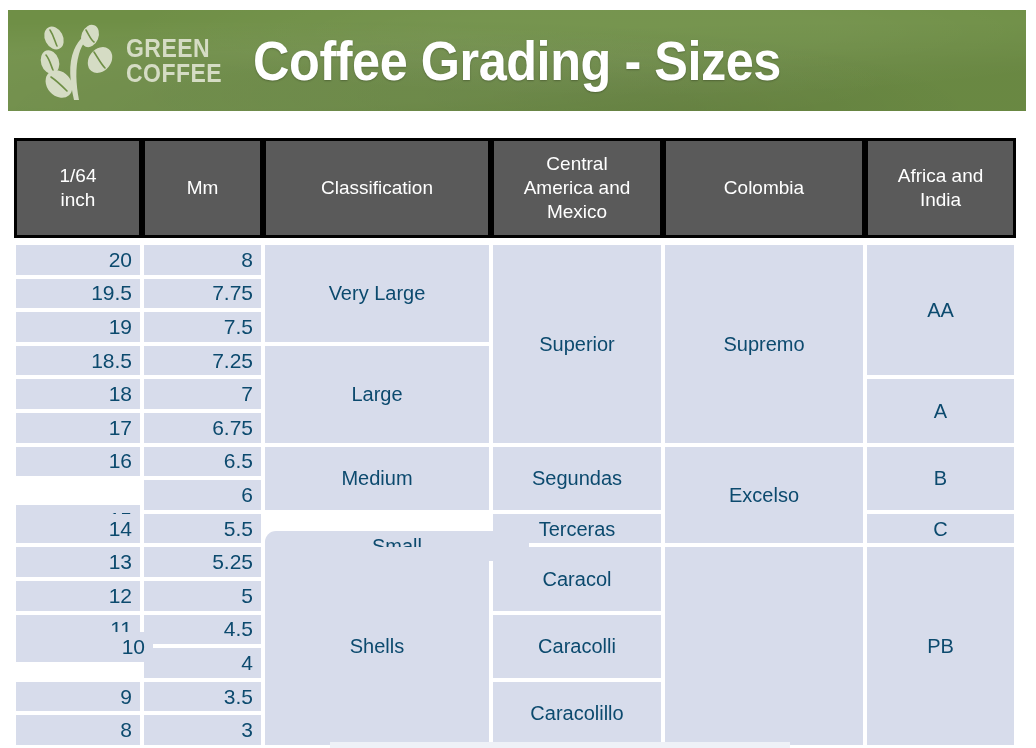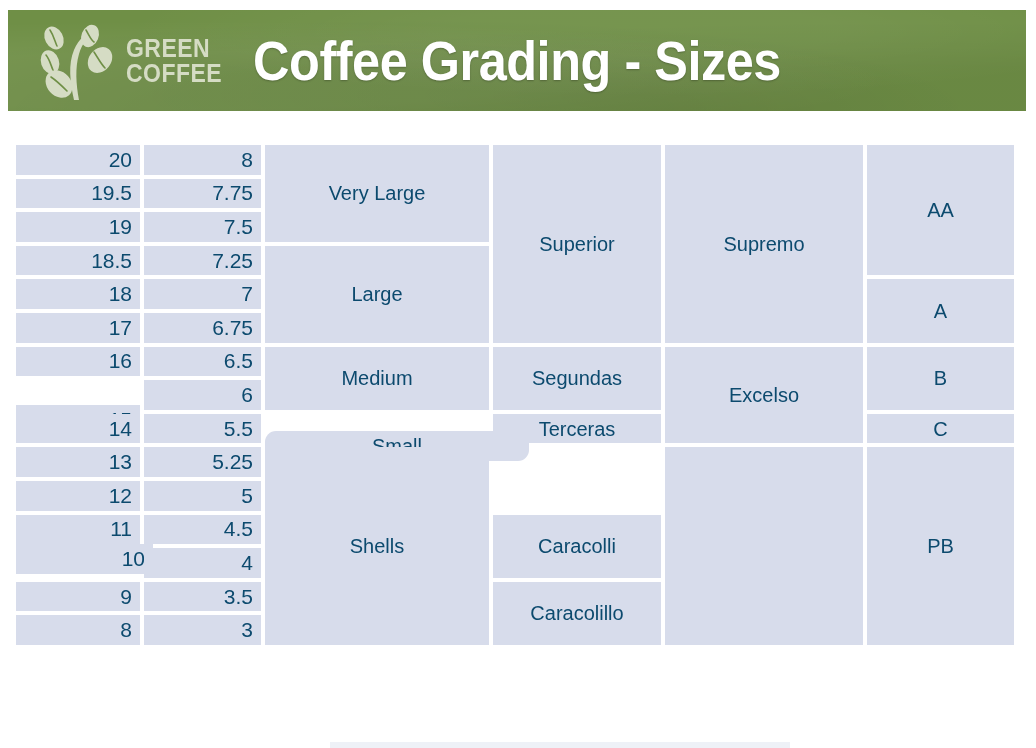--- a/index.html
+++ b/index.html
@@ -185,34 +185,46 @@
       </svg>
       <div class="logo-text">GREEN
 COFFEE</div>
     </div>
 
     <div class="banner-title">Coffee Grading - Sizes</div>
   </div>
 
   <div class="table-area">
     <div class="grid">
+      <div class="hdr-row" id="hdr">
+          <div class="hcell" style="left: 0px; width: 128px;">1/64
+inch</div>
+          <div class="hcell" style="left: 128px; width: 121px;">Mm</div>
+          <div class="hcell" style="left: 249px; width: 228px;">Classification</div>
+          <div class="hcell" style="left: 477px; width: 172px;">Central
+America and
+Mexico</div>
+          <div class="hcell" style="left: 649px; width: 202px;">Colombia</div>
+          <div class="hcell" style="left: 851px; width: 151px;">Africa and
+India</div>
+        </div>
       <div class="body-rows" id="body">
           <div class="cell num" style="left: 2px; width: 124px; top: 2px; height: 29.6px;">20</div>
           <div class="cell num" style="left: 2px; width: 124px; top: 35.6px; height: 29.6px;">19.5</div>
           <div class="cell num" style="left: 2px; width: 124px; top: 69.2px; height: 29.6px;">19</div>
           <div class="cell num" style="left: 2px; width: 124px; top: 102.8px; height: 29.6px;">18.5</div>
           <div class="cell num" style="left: 2px; width: 124px; top: 136.4px; height: 29.6px;">18</div>
           <div class="cell num" style="left: 2px; width: 124px; top: 170px; height: 29.6px;">17</div>
           <div class="cell num" style="left: 2px; width: 124px; top: 203.6px; height: 29.6px;">16</div>
           <div class="cell num" style="left: 2px; width: 124px; top: 237.2px; height: 29.6px; margin-top: 25px;">15</div>
           <div class="cell num" style="left: 2px; width: 124px; top: 270.8px; height: 29.6px;">14</div>
           <div class="cell num" style="left: 2px; width: 124px; top: 304.4px; height: 29.6px;">13</div>
           <div class="cell num" style="left: 2px; width: 124px; top: 338px; height: 29.6px;">12</div>
           <div class="cell num" style="left: 2px; width: 124px; top: 371.6px; height: 29.6px;">11</div>
-          <div class="cell num" style="left: 2px; width: 137px; top: 401px; height: 29.6px; padding-left: 7px;">10</div>
+          <div class="cell num" style="left: 2px; width: 137px; top: 389px; height: 29.6px; padding-left: 7px;">10</div>
           <div class="cell num" style="left: 2px; width: 124px; top: 438.8px; height: 29.6px;">9</div>
           <div class="cell num" style="left: 2px; width: 124px; top: 472.4px; height: 29.6px;">8</div>
           <div class="cell num" style="left: 130px; width: 117px; top: 2px; height: 29.6px;">8</div>
           <div class="cell num" style="left: 130px; width: 117px; top: 35.6px; height: 29.6px;">7.75</div>
           <div class="cell num" style="left: 130px; width: 117px; top: 69.2px; height: 29.6px;">7.5</div>
           <div class="cell num" style="left: 130px; width: 117px; top: 102.8px; height: 29.6px;">7.25</div>
           <div class="cell num" style="left: 130px; width: 117px; top: 136.4px; height: 29.6px;">7</div>
           <div class="cell num" style="left: 130px; width: 117px; top: 170px; height: 29.6px; text-align: right;">6.75</div>
           <div class="cell num" style="left: 130px; width: 117px; top: 203.6px; height: 29.6px;">6.5</div>
           <div class="cell num" style="left: 130px; width: 117px; top: 237.2px; height: 29.6px;">6</div>
@@ -224,20 +236,21 @@
           <div class="cell num" style="left: 130px; width: 117px; top: 438.8px; height: 29.6px;">3.5</div>
           <div class="cell num" style="left: 130px; width: 117px; top: 472.4px; height: 29.6px;">3</div>
           <div class="cell mid" style="left: 251px; width: 224px; top: 2px; height: 96.8px; text-align: right;">Very Large</div>
           <div class="cell mid" style="left: 251px; width: 224px; top: 102.8px; height: 96.8px;">Large</div>
           <div class="cell mid" style="left: 251px; width: 224px; top: 203.6px; height: 63.2px;">Medium</div>
           <div class="cell mid" style="left: 251px; width: 264px; top: 288px; height: 29.6px; border-radius: 11px;">Small</div>
           <div class="cell mid" style="left: 251px; width: 224px; top: 304.4px; height: 197.6px;">Shells</div>
           <div class="cell mid" style="left: 479px; width: 168px; top: 2px; height: 197.6px;">Superior</div>
           <div class="cell mid" style="left: 479px; width: 168px; top: 203.6px; height: 63.2px;">Segundas</div>
           <div class="cell mid" style="left: 479px; width: 168px; top: 270.8px; height: 29.6px;">Terceras</div>
+          <div class="cell mid" style="left: 479px; width: 168px; top: 304.4px; height: 63.2px;">Caracol</div>
           <div class="cell mid" style="left: 479px; width: 168px; top: 371.6px; height: 63.2px;">Caracolli</div>
           <div class="cell mid" style="left: 479px; width: 168px; top: 438.8px; height: 63.2px;">Caracolillo</div>
           <div class="cell mid" style="left: 651px; width: 198px; top: 2px; height: 197.6px;">Supremo</div>
           <div class="cell mid" style="left: 651px; width: 198px; top: 203.6px; height: 96.8px;">Excelso</div>
           <div class="cell mid" style="left: 651px; width: 198px; top: 304.4px; height: 197.6px;"></div>
           <div class="cell mid" style="left: 853px; width: 147px; top: 2px; height: 130.4px;">AA</div>
           <div class="cell mid" style="left: 853px; width: 147px; top: 136.4px; height: 63.2px;">A</div>
           <div class="cell mid" style="left: 853px; width: 147px; top: 203.6px; height: 63.2px;">B</div>
           <div class="cell mid" style="left: 853px; width: 147px; top: 270.8px; height: 29.6px;">C</div>
           <div class="cell mid" style="left: 853px; width: 147px; top: 304.4px; height: 197.6px;">PB</div>

